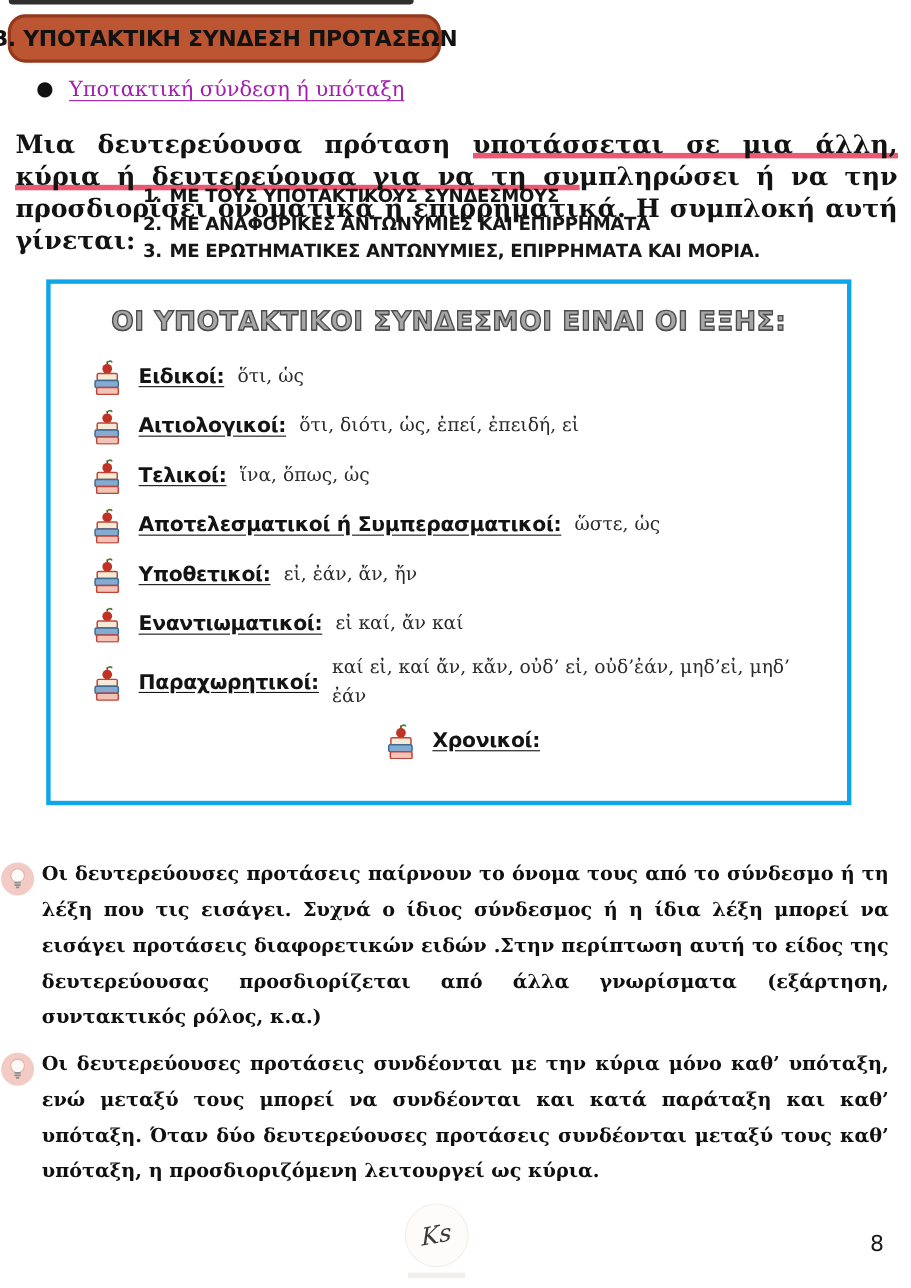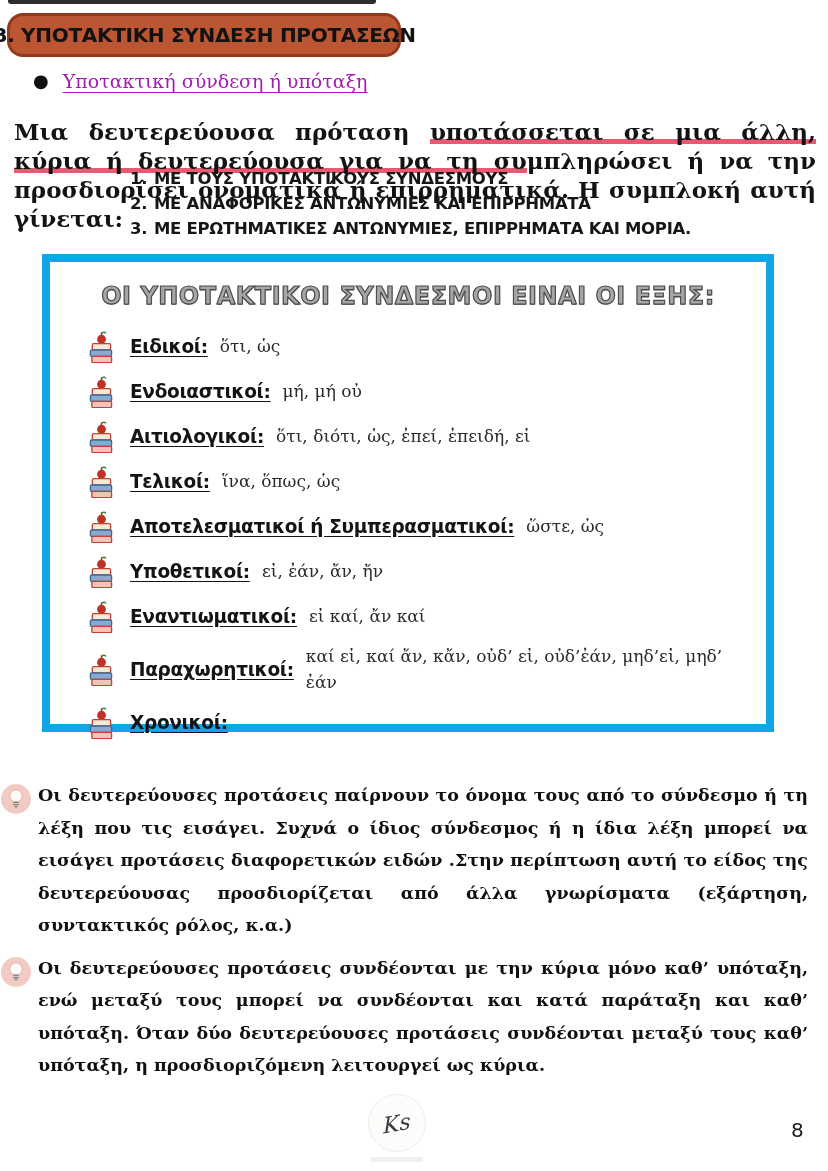--- a/index.html
+++ b/index.html
@@ -41,30 +41,30 @@
 
   
   .methods{position:absolute;left:130px;top:166px;font-family:"DejaVu Sans", sans-serif;
     font-weight:700;font-size:16.5px;line-height:25px;color:#161616;letter-spacing:-0.3px;}
   .method-row{display:flex;}
   .method-row .num{width:24px;flex:0 0 auto;}
 
   
   .conj-box{
     position:absolute;left:42px;top:254px;width:732px;height:478px;
-    border:8px solid #0ea5e9;background:#fff;box-sizing:border-box;
+    border:4px solid #0ea5e9;background:#fff;box-sizing:border-box;
   }
   .conj-heading{
     margin:20px 10px 0 10px;text-align:center;
     font-family:"DejaVu Sans", sans-serif;font-weight:700;font-size:24px;
     color:#a6a6a6;-webkit-text-stroke:1.2px #4d4d4d;
     text-shadow:0 1px 0 #6f6f6f;letter-spacing:0.5px;white-space:nowrap;
   }
   .conj-list{margin:18px 0 0 38px;}
-  .conj-item{display:flex;align-items:center;margin-bottom:9px;min-height:36px;}
+  .conj-item{display:flex;align-items:center;margin-bottom:9px;min-height:36px;justify-content:center;}
   .conj-item .icon{flex:0 0 auto;margin-right:16px;}
   .conj-item .label{
     font-family:"DejaVu Sans", sans-serif;font-weight:700;font-size:18.5px;
     color:#141414;text-decoration:underline;text-underline-offset:3px;
     margin-right:12px;white-space:nowrap;letter-spacing:-0.3px;
   }
   .conj-item .value{
     font-family:"DejaVu Serif", serif;font-size:17px;color:#2a2a2a;line-height:26px;
     flex:1 1 auto;padding-right:20px;
   }
@@ -152,27 +152,20 @@
     <div class="conj-list">
 
       <div class="conj-item">
         <svg class="icon" width="26" height="33" viewBox="-1 -3 27 33">
             <use href="#book-stack"></use>
           </svg>
         <span class="label">Ειδικοί:</span>
         <span class="value">ὅτι, ὡς</span>
       </div>
 
-      <div class="conj-item">
-        <svg class="icon" width="26" height="33" viewBox="-1 -3 27 33">
-            <use href="#book-stack"></use>
-          </svg>
-        <span class="label">Ενδοιαστικοί:</span>
-        <span class="value">μή, μή οὐ</span>
-      </div>
 
       <div class="conj-item">
         <svg class="icon" width="26" height="33" viewBox="-1 -3 27 33">
             <use href="#book-stack"></use>
           </svg>
         <span class="label">Αιτιολογικοί:</span>
         <span class="value">ὅτι, διότι, ὡς, ἐπεί, ἐπειδή, εἰ</span>
       </div>
 
       <div class="conj-item">

